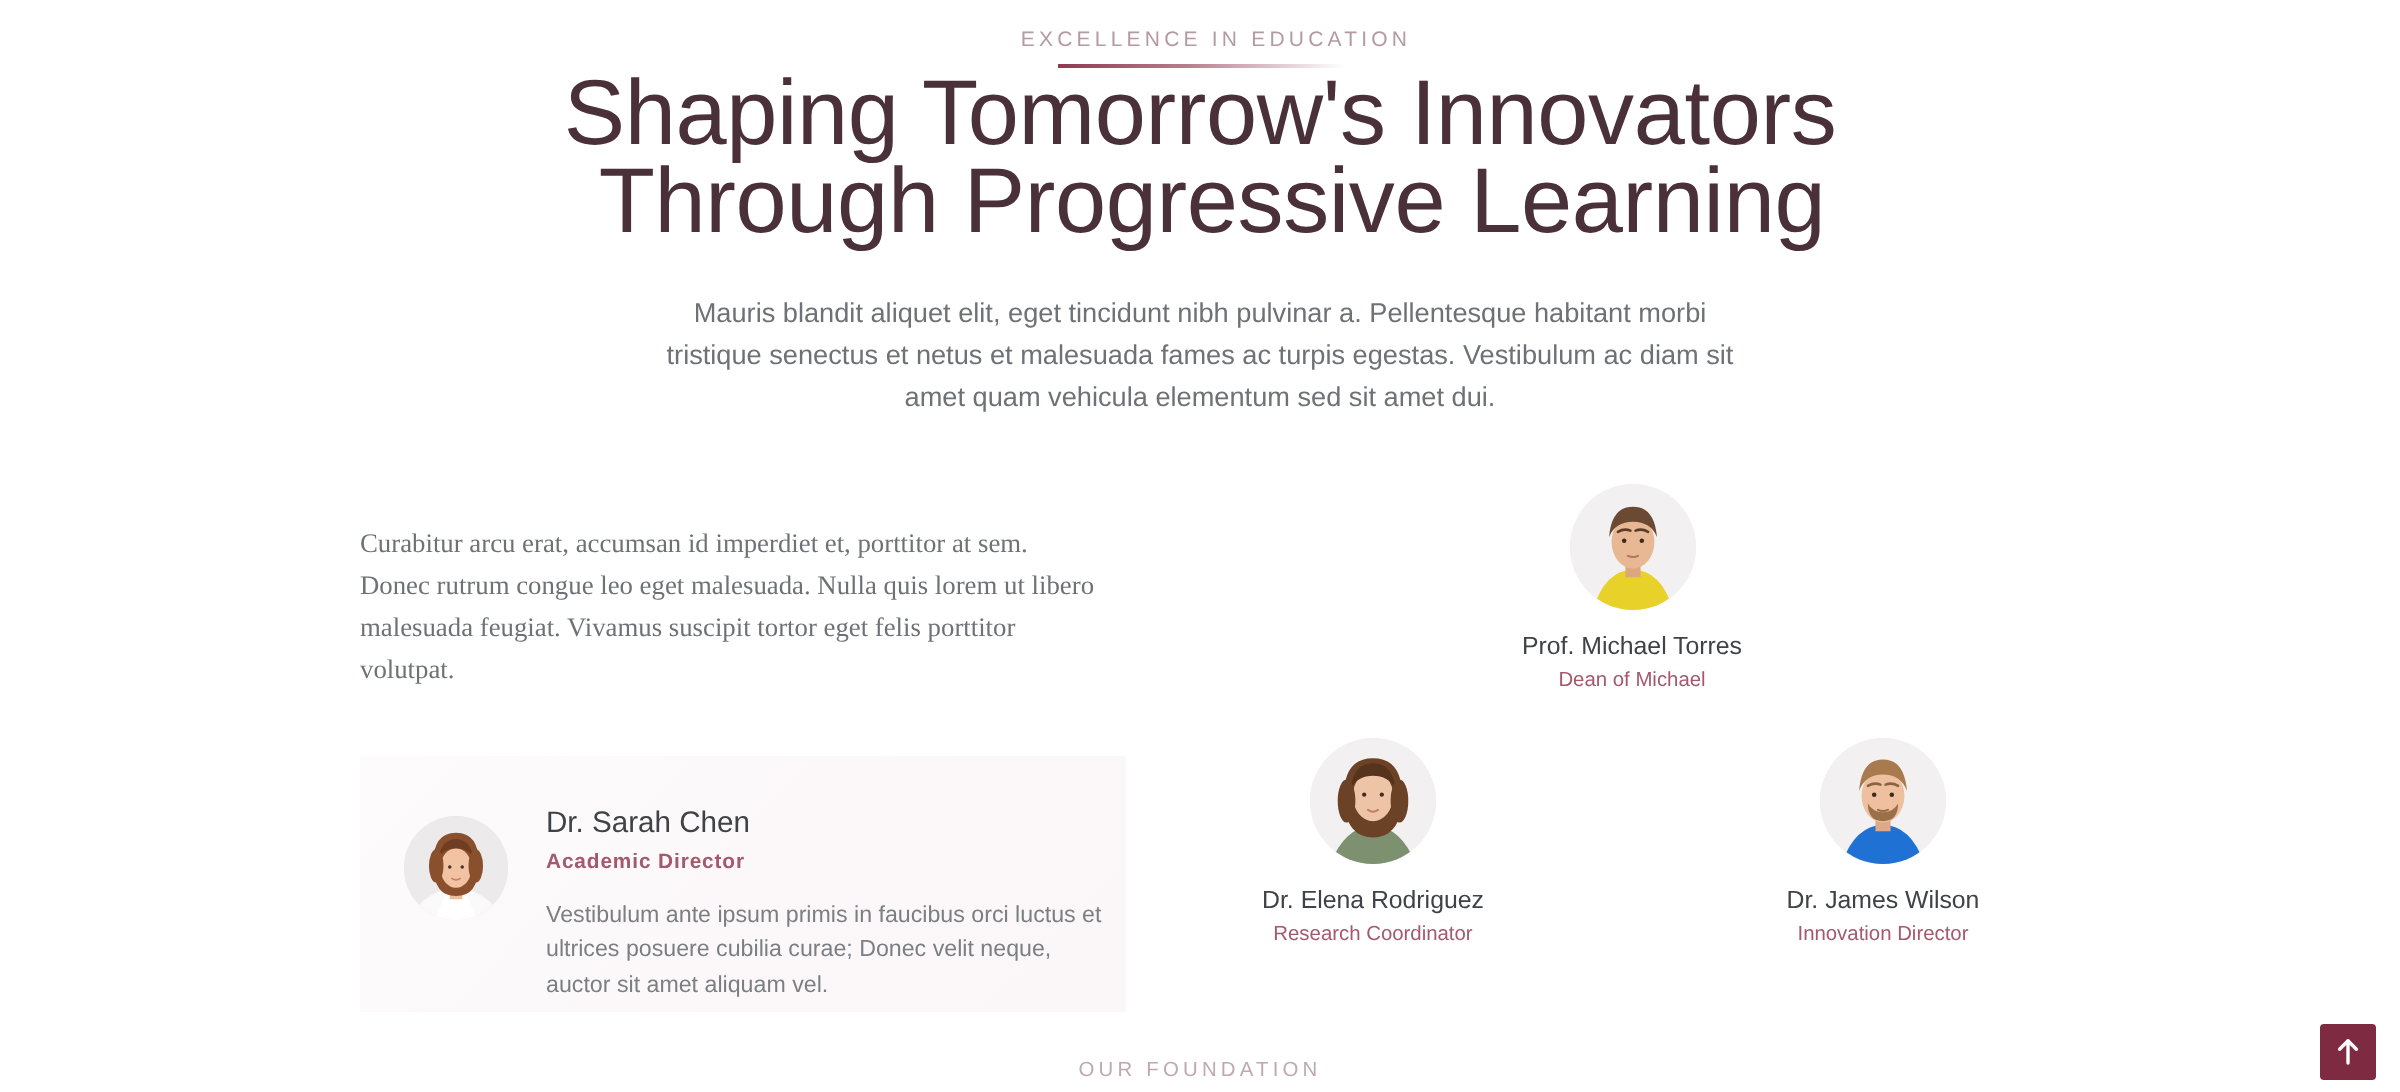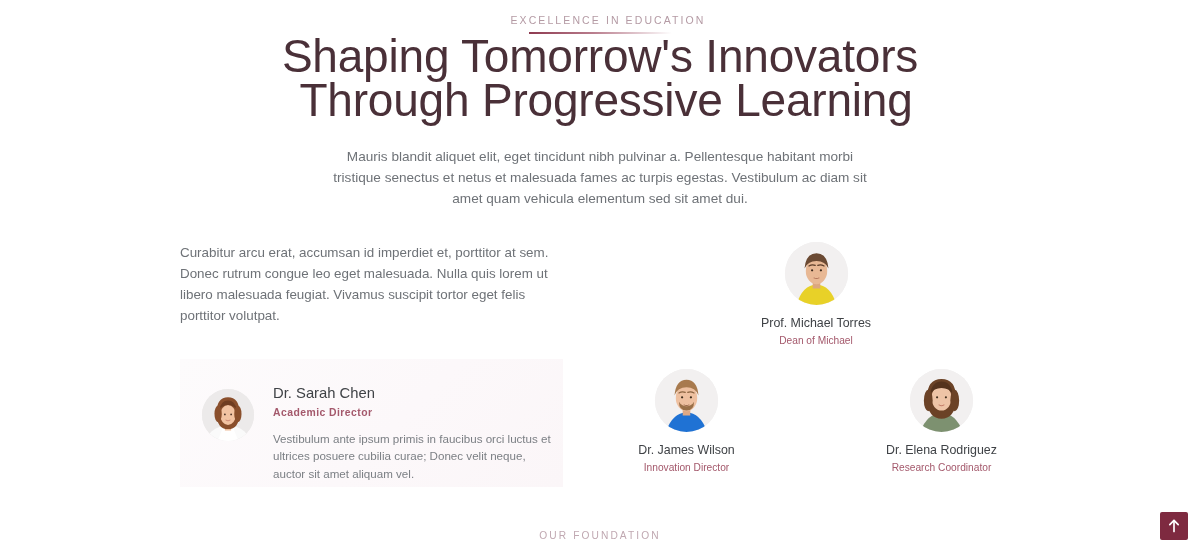--- a/index.html
+++ b/index.html
@@ -63,24 +63,26 @@
   .col-right { flex: 1; padding-left: 28px; }
 
   .section-title {
     font-size: 27px;
     line-height: 34px;
     font-weight: 300;
     color: #4a3038;
     letter-spacing: -0.1px;
   }
   .section-body {
+    margin-top: 19px;
     width: 372px;
     font-size: 13.4px;
     line-height: 21px;
     color: #6e7277;
+    font-family: Liberation Serif, serif;
   }
 
   
   .feature-card {
     margin-top: 33px;
     width: 383px;
     height: 128px;
     background: linear-gradient(135deg, #fdfbfc 0%, #fcf8fa 55%, #fbf6f8 100%);
     display: flex;
     align-items: flex-start;
@@ -245,56 +247,56 @@
           <div class="member-role">Dean of Michael</div>
         </div>
       </div>
 
       <div class="team-bottom">
 
         <div class="member">
           <div class="member-avatar">
             <svg class="portrait" viewBox="0 0 100 100">
               <rect width="100" height="100" fill="#f2f0f0"></rect>
+              <path d="M16 100 q12 -30 34 -30 q22 0 34 30 z" fill="#7d9170"></path>
+              <path d="M44 62 h12 v12 h-12 z" fill="#e0ab8a"></path>
+              <path d="M27 46 q0 -30 23 -30 q23 0 23 30 q0 18 -7 26 q-6 7 -16 7 q-10 0 -16 -7 q-7 -8 -7 -26 z" fill="#6b4226"></path>
+              <ellipse cx="50" cy="46" rx="16" ry="20" fill="#eec4a6"></ellipse>
+              <path d="M32 40 q3 -20 18 -20 q15 0 18 20 q-6 -10 -18 -10 q-12 0 -18 10 z" fill="#55331d"></path>
+              <ellipse cx="29" cy="50" rx="7" ry="17" fill="#6b4226"></ellipse>
+              <ellipse cx="71" cy="50" rx="7" ry="17" fill="#6b4226"></ellipse>
+              <circle cx="43" cy="45" r="1.7" fill="#42301f"></circle>
+              <circle cx="57" cy="45" r="1.7" fill="#42301f"></circle>
+              <path d="M46 57 q4 3 8 0" stroke="#c47f6a" stroke-width="1.6" fill="none" stroke-linecap="round"></path>
+            </svg>
+          </div>
+          <div class="member-name">Dr. Elena Rodriguez</div>
+          <div class="member-role">Research Coordinator</div>
+        </div>
+
+        <div class="member">
+          <div class="member-avatar">
+            <svg class="portrait" viewBox="0 0 100 100">
+              <rect width="100" height="100" fill="#f2f0f0"></rect>
               <path d="M17 100 q11 -31 33 -31 q22 0 33 31 z" fill="#1f72d4"></path>
               <path d="M44 62 h12 v12 h-12 z" fill="#dfa985"></path>
               <ellipse cx="50" cy="46" rx="17" ry="21" fill="#eec0a0"></ellipse>
               <path d="M31 42 q2 -25 19 -25 q17 0 19 25 q-5 -13 -19 -13 q-14 0 -19 13 z" fill="#a87a4e"></path>
               <path d="M38 52 q0 14 12 14 q12 0 12 -14 q-4 7 -12 7 q-8 0 -12 -7 z" fill="#9a7048"></path>
               <path d="M38 38 q5 -3 10 -1" stroke="#8a6340" stroke-width="2" fill="none" stroke-linecap="round"></path>
               <path d="M52 37 q5 -2 10 1" stroke="#8a6340" stroke-width="2" fill="none" stroke-linecap="round"></path>
               <circle cx="43" cy="45" r="1.8" fill="#3b2c1c"></circle>
               <circle cx="57" cy="45" r="1.8" fill="#3b2c1c"></circle>
               <path d="M46 57 q4 2 8 0" stroke="#9a6a4c" stroke-width="1.6" fill="none" stroke-linecap="round"></path>
             </svg>
           </div>
           <div class="member-name">Dr. James Wilson</div>
           <div class="member-role">Innovation Director</div>
         </div>
 
-        <div class="member">
-          <div class="member-avatar">
-            <svg class="portrait" viewBox="0 0 100 100">
-              <rect width="100" height="100" fill="#f2f0f0"></rect>
-              <path d="M16 100 q12 -30 34 -30 q22 0 34 30 z" fill="#7d9170"></path>
-              <path d="M44 62 h12 v12 h-12 z" fill="#e0ab8a"></path>
-              <path d="M27 46 q0 -30 23 -30 q23 0 23 30 q0 18 -7 26 q-6 7 -16 7 q-10 0 -16 -7 q-7 -8 -7 -26 z" fill="#6b4226"></path>
-              <ellipse cx="50" cy="46" rx="16" ry="20" fill="#eec4a6"></ellipse>
-              <path d="M32 40 q3 -20 18 -20 q15 0 18 20 q-6 -10 -18 -10 q-12 0 -18 10 z" fill="#55331d"></path>
-              <ellipse cx="29" cy="50" rx="7" ry="17" fill="#6b4226"></ellipse>
-              <ellipse cx="71" cy="50" rx="7" ry="17" fill="#6b4226"></ellipse>
-              <circle cx="43" cy="45" r="1.7" fill="#42301f"></circle>
-              <circle cx="57" cy="45" r="1.7" fill="#42301f"></circle>
-              <path d="M46 57 q4 3 8 0" stroke="#c47f6a" stroke-width="1.6" fill="none" stroke-linecap="round"></path>
-            </svg>
-          </div>
-          <div class="member-name">Dr. Elena Rodriguez</div>
-          <div class="member-role">Research Coordinator</div>
-        </div>
-
       </div>
     </div>
   </div>
 
   <div class="foundation">Our Foundation</div>
 
   <button class="scroll-top" title="Back to top">
     <svg width="12" height="14" viewBox="0 0 12 14">
       <path d="M6 1.5 L6 12.5" stroke="#ffffff" stroke-width="1.7" stroke-linecap="round"></path>
       <path d="M1.8 5.6 L6 1.4 L10.2 5.6" stroke="#ffffff" stroke-width="1.7" fill="none" stroke-linecap="round" stroke-linejoin="round"></path>

